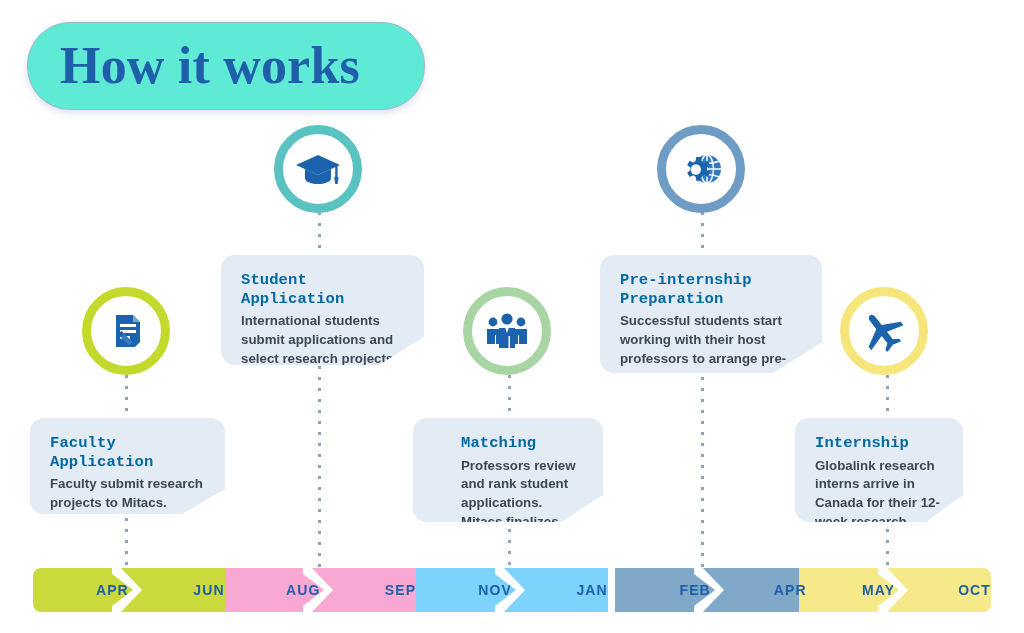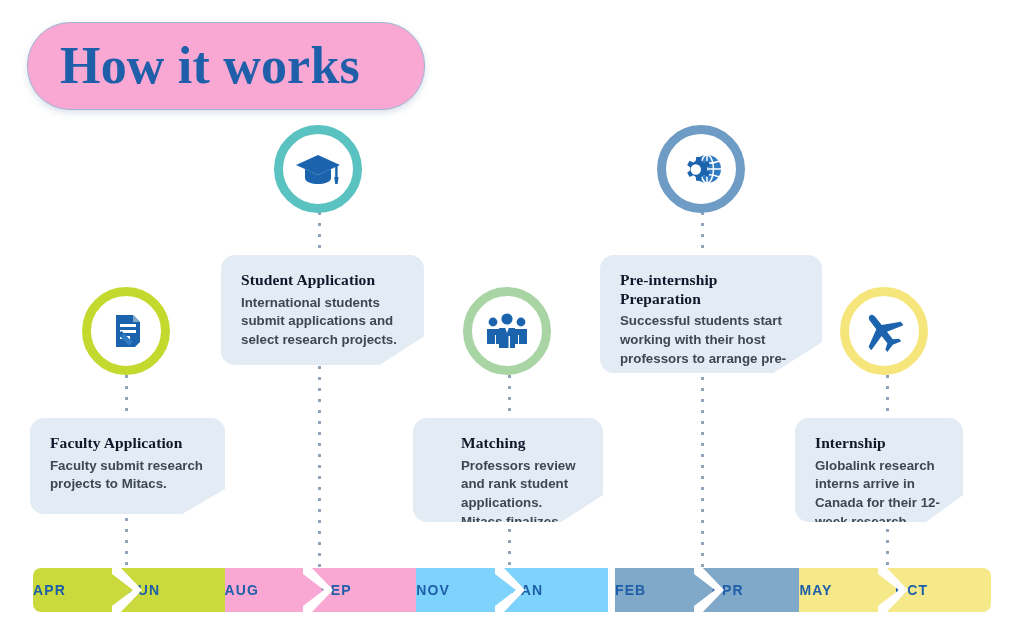--- a/index.html
+++ b/index.html
@@ -8,21 +8,21 @@
     background:#ffffff;
     font-family:"Liberation Sans", sans-serif;
     overflow:hidden;
     position:relative;
   }
   #stage{position:absolute;left:0;top:0;width:1024px;height:633px;}
 
   
   .title-box{
     position:absolute;left:27px;top:22px;width:396px;height:86px;
-    background:#f9a8d4;
+    background:#5eead4;
     border:1px solid #9cb6d4;
     border-radius:43px;
     box-shadow:0 3px 7px rgba(90,120,160,.22);
     display:flex;align-items:center;
   }
   .title-text{
     font-family:"Liberation Serif", serif;
     font-weight:700;
     font-size:52px;
     color:#1f5fa9;
@@ -63,24 +63,24 @@
   .card.tail-right{
     border-top-left-radius:14px;
     border-top-right-radius:14px;
     border-bottom-left-radius:14px;
     border-bottom-right-radius:0;
     clip-path:polygon(0 0,100% 0,100% 74%,78% 100%,0 100%);
     border-radius:14px;
   }
   .card h3{
     margin:0 0 4px 0;
-    font-family:Liberation Serif, serif;
+    font-family:Liberation Mono, monospace;
     font-weight:700;
     font-size:15.5px;
-    color:#0f172a;
+    color:#0369a1;
     letter-spacing:.1px;
     line-height:1.2;
   }
   .card p{
     margin:0;
     font-size:13.3px;
     line-height:1.42;
     color:#3d4852;
     font-weight:600;
   }
@@ -92,21 +92,21 @@
   }
   .tl-block{
     position:absolute;top:0;height:44px;
     display:flex;
   }
   .tl-block:first-child{border-top-left-radius:8px;border-bottom-left-radius:8px;}
   .tl-block:last-child{border-top-right-radius:8px;border-bottom-right-radius:8px;}
   .tl-seg{
     position:relative;
     height:44px;
-    display:flex;align-items:center;justify-content:flex-start;
+    display:flex;align-items:center;justify-content:flex-end;
     box-sizing:border-box;
   }
   .tl-label{
     font-size:14px;
     font-weight:700;
     color:#1f5fa9;
     letter-spacing:1.1px;
     position:relative;
     z-index:2;
   }

